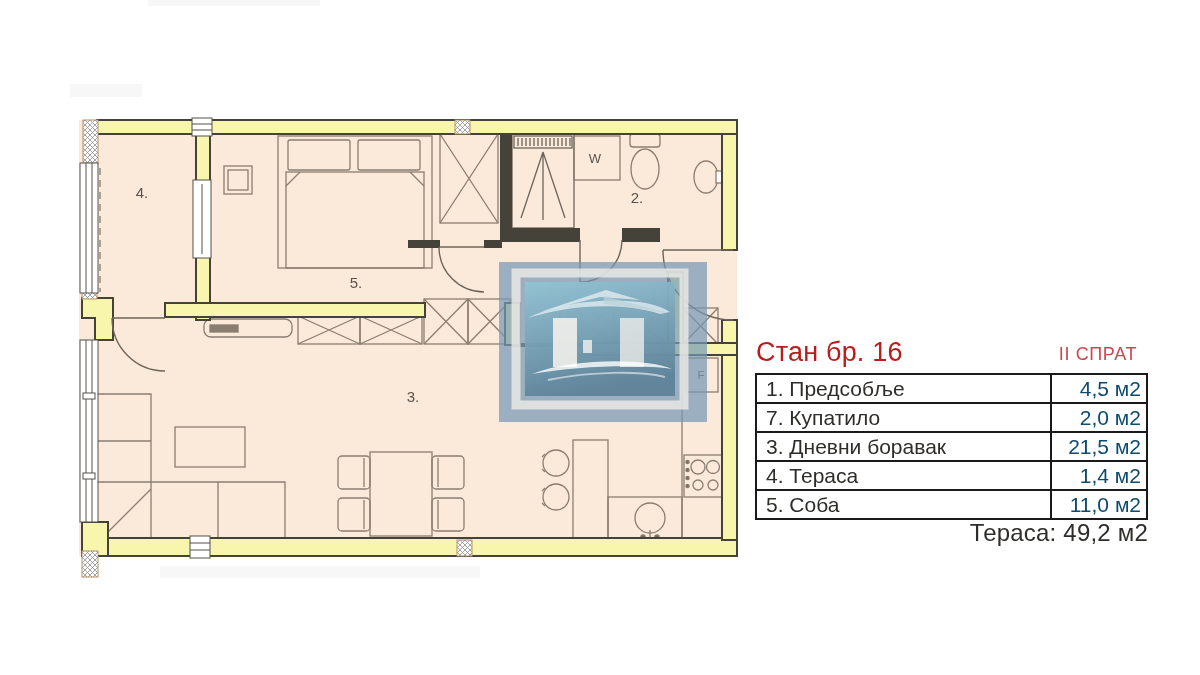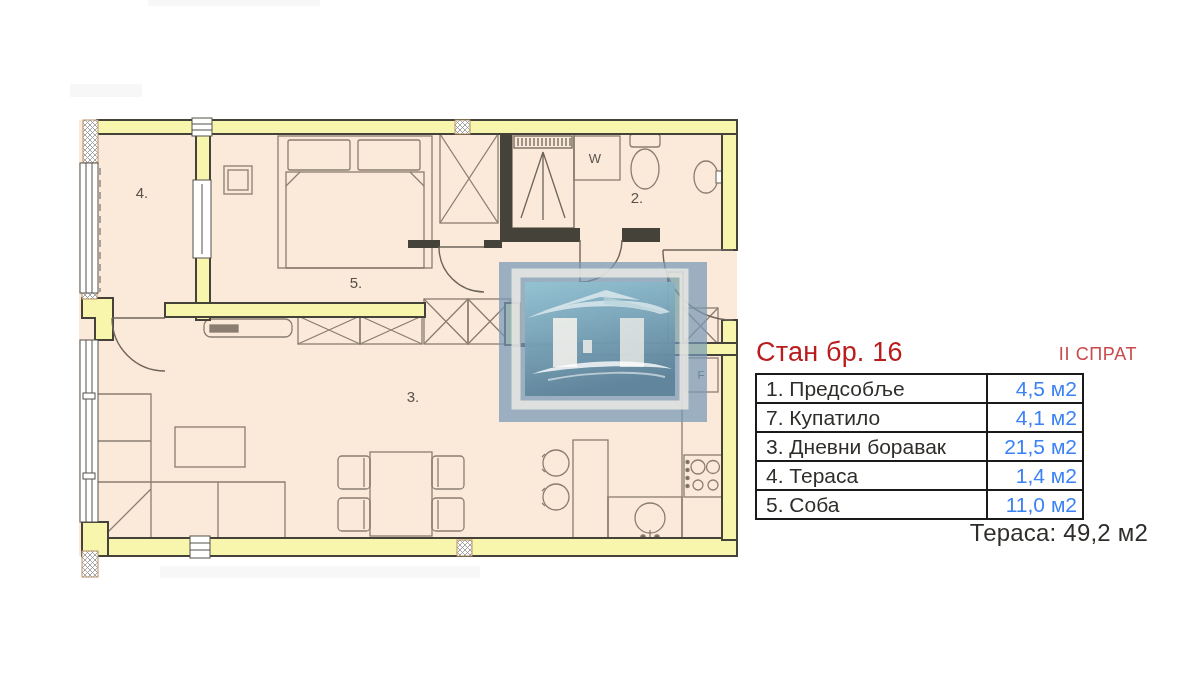--- a/index.html
+++ b/index.html
@@ -4,27 +4,27 @@
 <style>
   html,body{margin:0;padding:0;background:#ffffff;}
   #stage{position:relative;width:1200px;height:675px;background:#ffffff;overflow:hidden;
          font-family:"Liberation Sans", sans-serif;}
   svg{position:absolute;left:0;top:0;}
   svg text{font-family:"Liberation Sans", sans-serif;}
   .room-label{fill:#59534b;font-size:15px;}
   .appl-label{fill:#59534b;}
   .panel-title{position:absolute;left:756px;top:337px;font-size:27px;color:#b91c1c;letter-spacing:.2px;}
   .panel-floor{position:absolute;right:63px;top:344px;font-size:18px;color:#c9494c;letter-spacing:.6px;}
-  .area-table{position:absolute;left:755px;top:373px;width:329px;height:147px;
+  .area-table{position:absolute;left:755px;top:373px;width:393px;height:147px;
               border:2px solid #1a1a1a;box-sizing:border-box;display:flex;flex-direction:column;}
   .area-row{display:flex;flex:1;align-items:center;}
   .area-row.bordered{border-bottom:2px solid #1a1a1a;}
   .cell-name{flex:1;padding-left:9px;font-size:21px;color:#2f2d2a;white-space:nowrap;}
   .cell-area{width:96px;align-self:stretch;display:flex;align-items:center;justify-content:flex-end;
-             border-left:2px solid #1a1a1a;padding-right:5px;font-size:21px;color:#3b82f6;box-sizing:border-box;}
+             border-left:2px solid #1a1a1a;padding-right:5px;font-size:21px;color:#0c4a6e;box-sizing:border-box;}
   .panel-total{position:absolute;right:52px;top:519px;font-size:24px;color:#2f2d2a;letter-spacing:.2px;}
   .artifact{position:absolute;background:#f3f3f3;opacity:.65;}
 </style>
 </head>
 <body>
 
 <div id="stage">
 
   <div class="artifact" style="left:148px;top:0;width:172px;height:6px;"></div>
   <div class="artifact" style="left:70px;top:84px;width:72px;height:13px;"></div>
@@ -262,21 +262,21 @@
   <div class="panel-title">Стан бр. 16</div>
   <div class="panel-floor">II СПРАТ</div>
 
   <div class="area-table">
     <div class="area-row bordered">
       <span class="cell-name">1. Предсобље</span>
       <span class="cell-area">4,5 м2</span>
     </div>
     <div class="area-row bordered">
       <span class="cell-name">7. Купатило</span>
-      <span class="cell-area">4,1 м2</span>
+      <span class="cell-area">2,0 м2</span>
     </div>
     <div class="area-row bordered">
       <span class="cell-name">3. Дневни боравак</span>
       <span class="cell-area">21,5 м2</span>
     </div>
     <div class="area-row bordered">
       <span class="cell-name">4. Тераса</span>
       <span class="cell-area">1,4 м2</span>
     </div>
     <div class="area-row">

